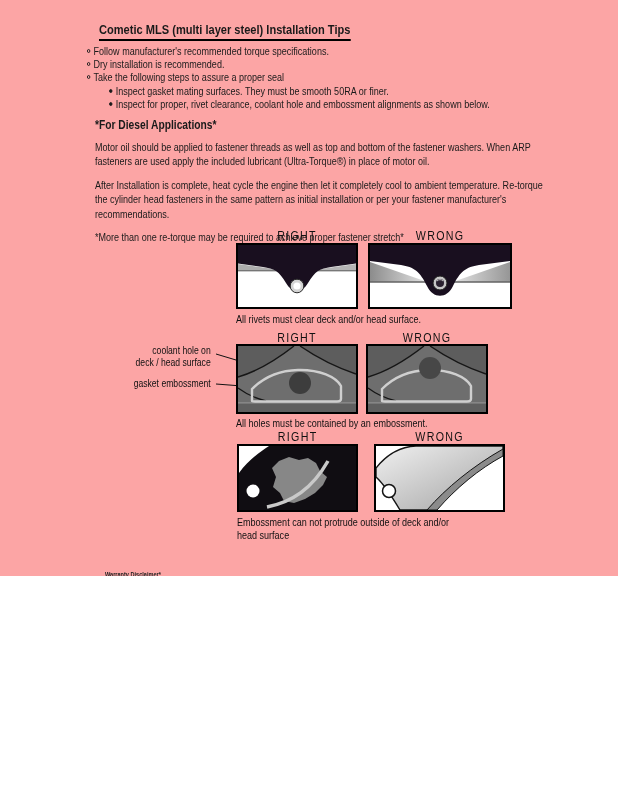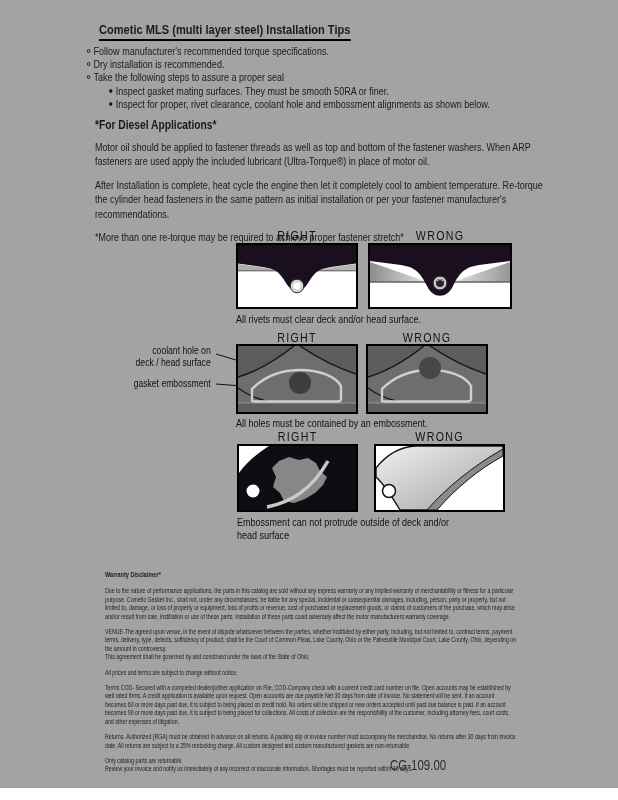--- a/index.html
+++ b/index.html
@@ -5,22 +5,22 @@
   * { margin: 0; padding: 0; box-sizing: border-box; }
   html, body { background: #ffffff; }
   body {
     font-family: "Liberation Sans", "DejaVu Sans", sans-serif;
     color: #1a1a1a;
     -webkit-font-smoothing: antialiased;
   }
   .page {
     position: relative;
     width: 618px;
-    height: 788px;
-    background: #a3a3a3;
+    height: 576px;
+    background: #fca5a5;
     overflow: hidden;
   }
   
   .cx { transform: scaleX(0.82); transform-origin: 0 0; }
 
   .abs { position: absolute; }
 
   .title {
     left: 99px; top: 22px;
     font-size: 13.5px; font-weight: bold;

